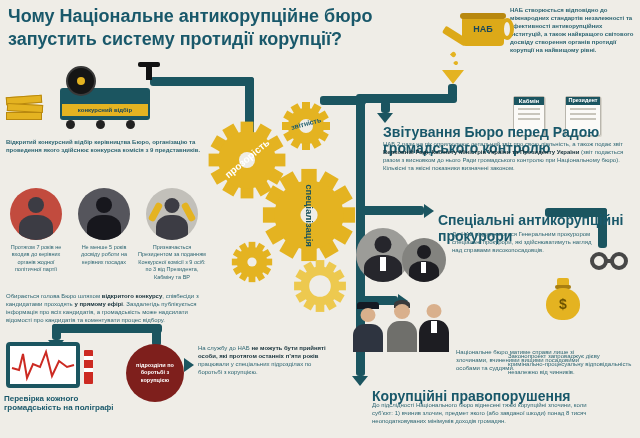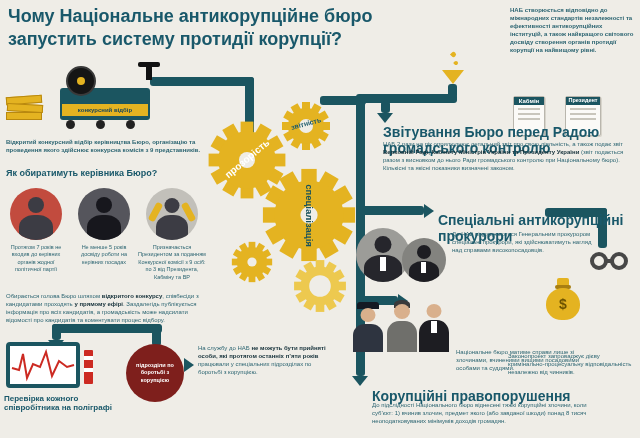--- a/index.html
+++ b/index.html
@@ -50,20 +50,27 @@
   <div class="pipe" style="left:52px;top:324px;width:110px;height:9px"></div>
   <div class="pipe" style="left:52px;top:324px;width:9px;height:16px"></div>
   <div class="arr down" style="left:48px;top:340px"></div>
   <div class="pipe" style="left:152px;top:324px;width:9px;height:22px"></div>
   <div class="arr right" style="left:184px;top:358px"></div>
 
   <div class="abs h" style="left:8px;top:5px;width:400px;font-size:18px;line-height:1.25">Чому Національне антикорупційне бюро запустить систему протидії корупції?</div>
 
   <div class="abs t" style="left:510px;top:6px;width:126px;font-size:6px;font-weight:bold">НАБ створюється відповідно до міжнародних стандартів незалежності та ефективності антикорупційних інституцій, а також найкращого світового досвіду створення органів протидії корупції на найвищому рівні.</div>
 
+  <div class="abs" style="left:438px;top:4px;width:75px;height:70px">
+    <div class="abs" style="left:24px;top:12px;width:42px;height:30px;background:#dca918;border-radius:4px"></div>
+    <div class="abs" style="left:22px;top:9px;width:46px;height:6px;background:#b8880f;border-radius:3px"></div>
+    <div class="abs" style="left:62px;top:14px;width:14px;height:22px;border:4px solid #dca918;border-radius:50%"></div>
+    <div class="abs" style="left:4px;top:28px;width:26px;height:8px;background:#dca918;transform:rotate(32deg);border-radius:2px"></div>
+    <div class="abs h" style="left:26px;top:20px;width:38px;text-align:center;font-size:9px;color:#19485a">НАБ</div>
+  </div>
   <div class="drop" style="left:451px;top:52px;width:5px;height:5px"></div>
   <div class="drop" style="left:454px;top:61px;width:4px;height:4px"></div>
   <div class="abs" style="left:442px;top:70px;width:0;height:0;border-left:11px solid transparent;border-right:11px solid transparent;border-top:14px solid #e4b321"></div>
 
   <div class="abs" style="left:4px;top:52px;width:200px;height:80px">
 
     <div class="abs" style="left:2px;top:44px;width:36px;height:8px;background:#e4b321;border:1px solid #b8880f;transform:rotate(-4deg)"></div>
     <div class="abs" style="left:3px;top:52px;width:36px;height:8px;background:#e4b321;border:1px solid #b8880f;transform:rotate(3deg)"></div>
     <div class="abs" style="left:2px;top:60px;width:36px;height:8px;background:#e4b321;border:1px solid #b8880f"></div>
 
@@ -78,21 +85,20 @@
     <div class="abs" style="left:62px;top:68px;width:9px;height:9px;background:#222;border-radius:50%"></div>
     <div class="abs" style="left:92px;top:68px;width:9px;height:9px;background:#222;border-radius:50%"></div>
     <div class="abs" style="left:122px;top:68px;width:9px;height:9px;background:#222;border-radius:50%"></div>
 
     <div class="abs" style="left:142px;top:14px;width:6px;height:14px;background:#111"></div>
     <div class="abs" style="left:134px;top:10px;width:22px;height:5px;background:#111;border-radius:2px"></div>
   </div>
 
   <div class="abs t" style="left:6px;top:138px;width:198px;font-size:6px;font-weight:bold">Відкритий конкурсний відбір керівництва Бюро, організацію та проведення якого здійснює конкурсна комісія з 9 представників.</div>
 
-  <div class="abs h" style="left:6px;top:168px;width:200px;font-size:9px">Як обиратимуть керівника Бюро?</div>
 
   <div class="avatar" style="left:10px;top:188px;width:52px;height:52px;background:#c24b3e">
     <div class="p-head" style="top:9px;width:16px;height:16px;background:#3c3c44"></div>
     <div class="p-torso" style="top:27px;width:34px;height:26px;background:#3c3c44"></div>
   </div>
   <div class="avatar" style="left:78px;top:188px;width:52px;height:52px;background:#55555c">
     <div class="p-head" style="top:9px;width:16px;height:16px;background:#17171d"></div>
     <div class="p-torso" style="top:27px;width:34px;height:26px;background:#17171d"></div>
   </div>
   <div class="avatar" style="left:146px;top:188px;width:52px;height:52px;background:#c2c0ba">
@@ -249,21 +255,21 @@
   <div class="abs" style="left:6px;top:342px;width:92px;height:48px">
     <div class="abs" style="left:0;top:0;width:74px;height:46px;background:#fff;border:4px solid #1b5560;border-radius:4px">
       <svg width="66" height="38" viewBox="0 0 66 38" style="position:absolute;left:0;top:0">
         <polyline points="2,22 9,24 13,8 17,32 23,18 30,21 36,6 42,30 49,15 57,21 64,19" fill="none" stroke="#cc2a22" stroke-width="2"></polyline>
       </svg>
     </div>
     <div class="abs" style="left:78px;top:8px;width:9px;height:34px;background:#cc2a22;border-radius:1px"></div>
     <div class="abs" style="left:78px;top:14px;width:9px;height:4px;background:#fff"></div>
     <div class="abs" style="left:78px;top:26px;width:9px;height:4px;background:#fff"></div>
   </div>
-  <div class="abs h" style="left:4px;top:394px;width:118px;font-size:8px">Перевірка кожного співробітника на поліграфі</div>
+  <div class="abs h" style="left:4px;top:394px;width:118px;font-size:8px">Перевірка кожного громадськість на поліграфі</div>
 
   <div class="abs" style="left:126px;top:344px;width:58px;height:58px;background:#7e1f1c;border-radius:50%;display:flex;align-items:center;justify-content:center;padding:7px;text-align:center">
     <span style="color:#fff;font-size:5.5px;font-weight:bold;line-height:1.3">підрозділи по боротьбі з корупцією</span>
   </div>
 
   <div class="abs t" style="left:198px;top:344px;width:132px;font-size:6px">
     <span>На службу до НАБ </span><span class="dark">не можуть бути прийняті особи, які протягом останніх п’яти років</span><span> працювали у спеціальних підрозділах по боротьбі з корупцією.</span>
   </div>
 
 

